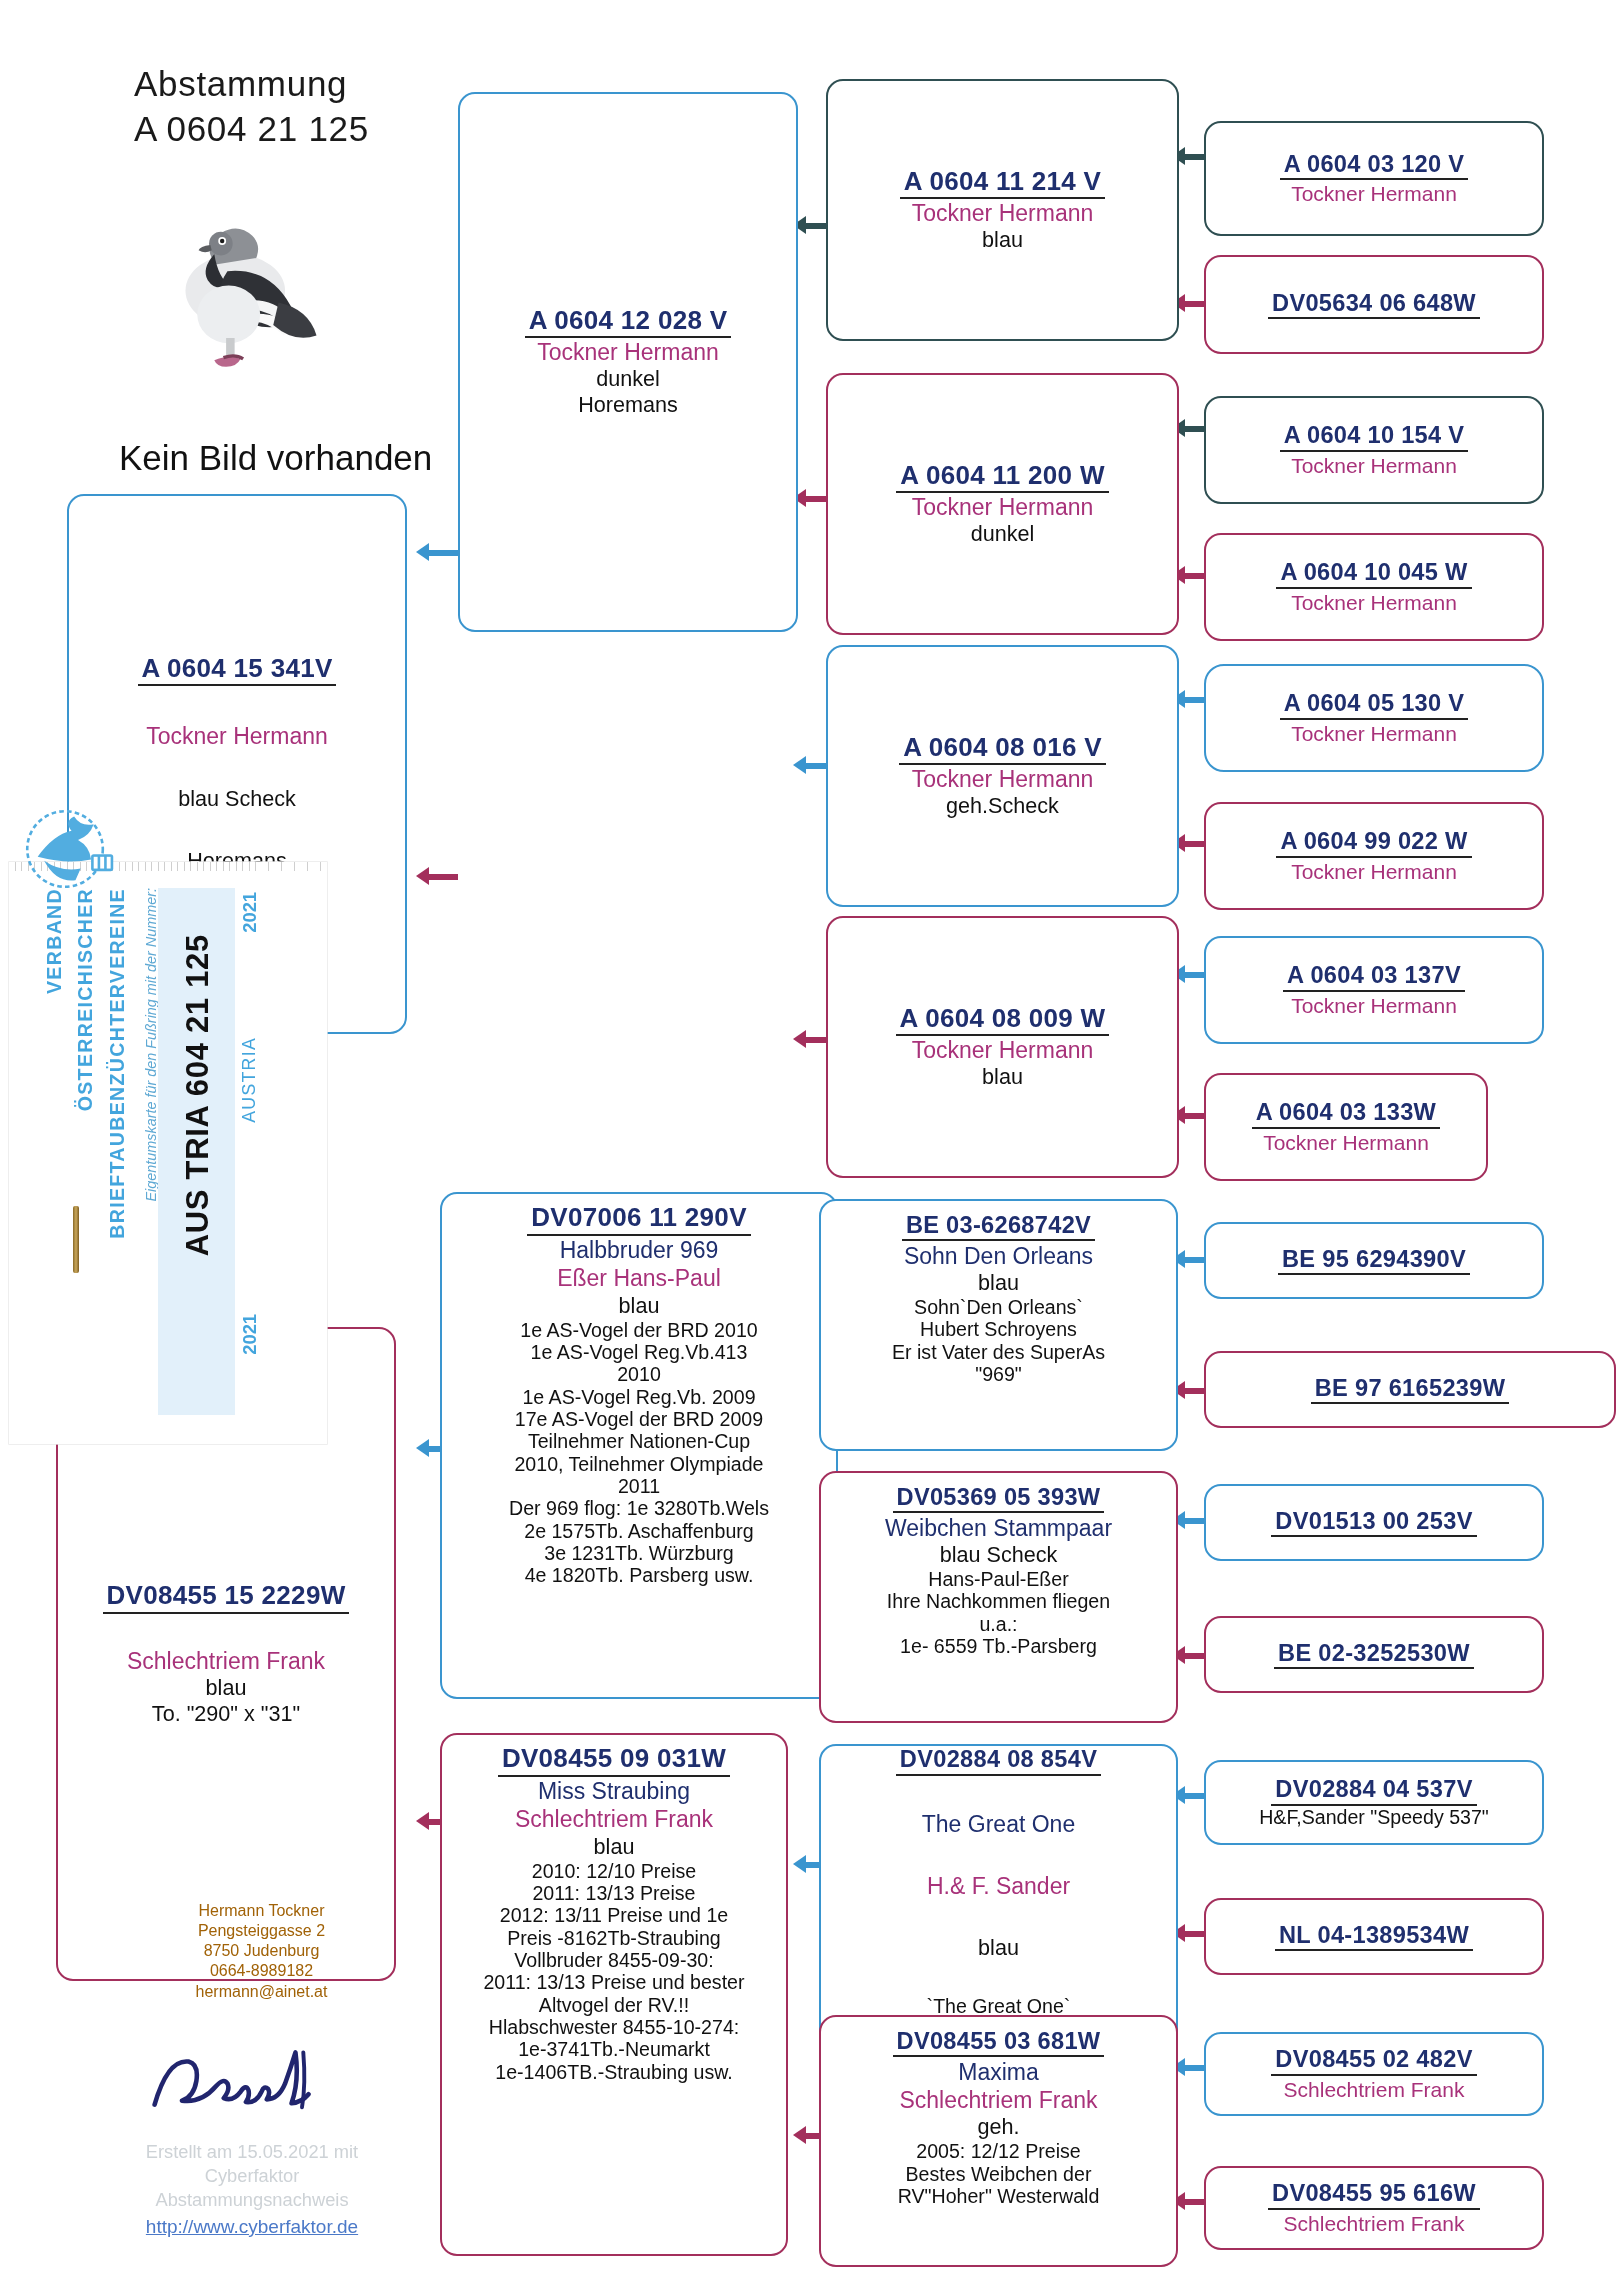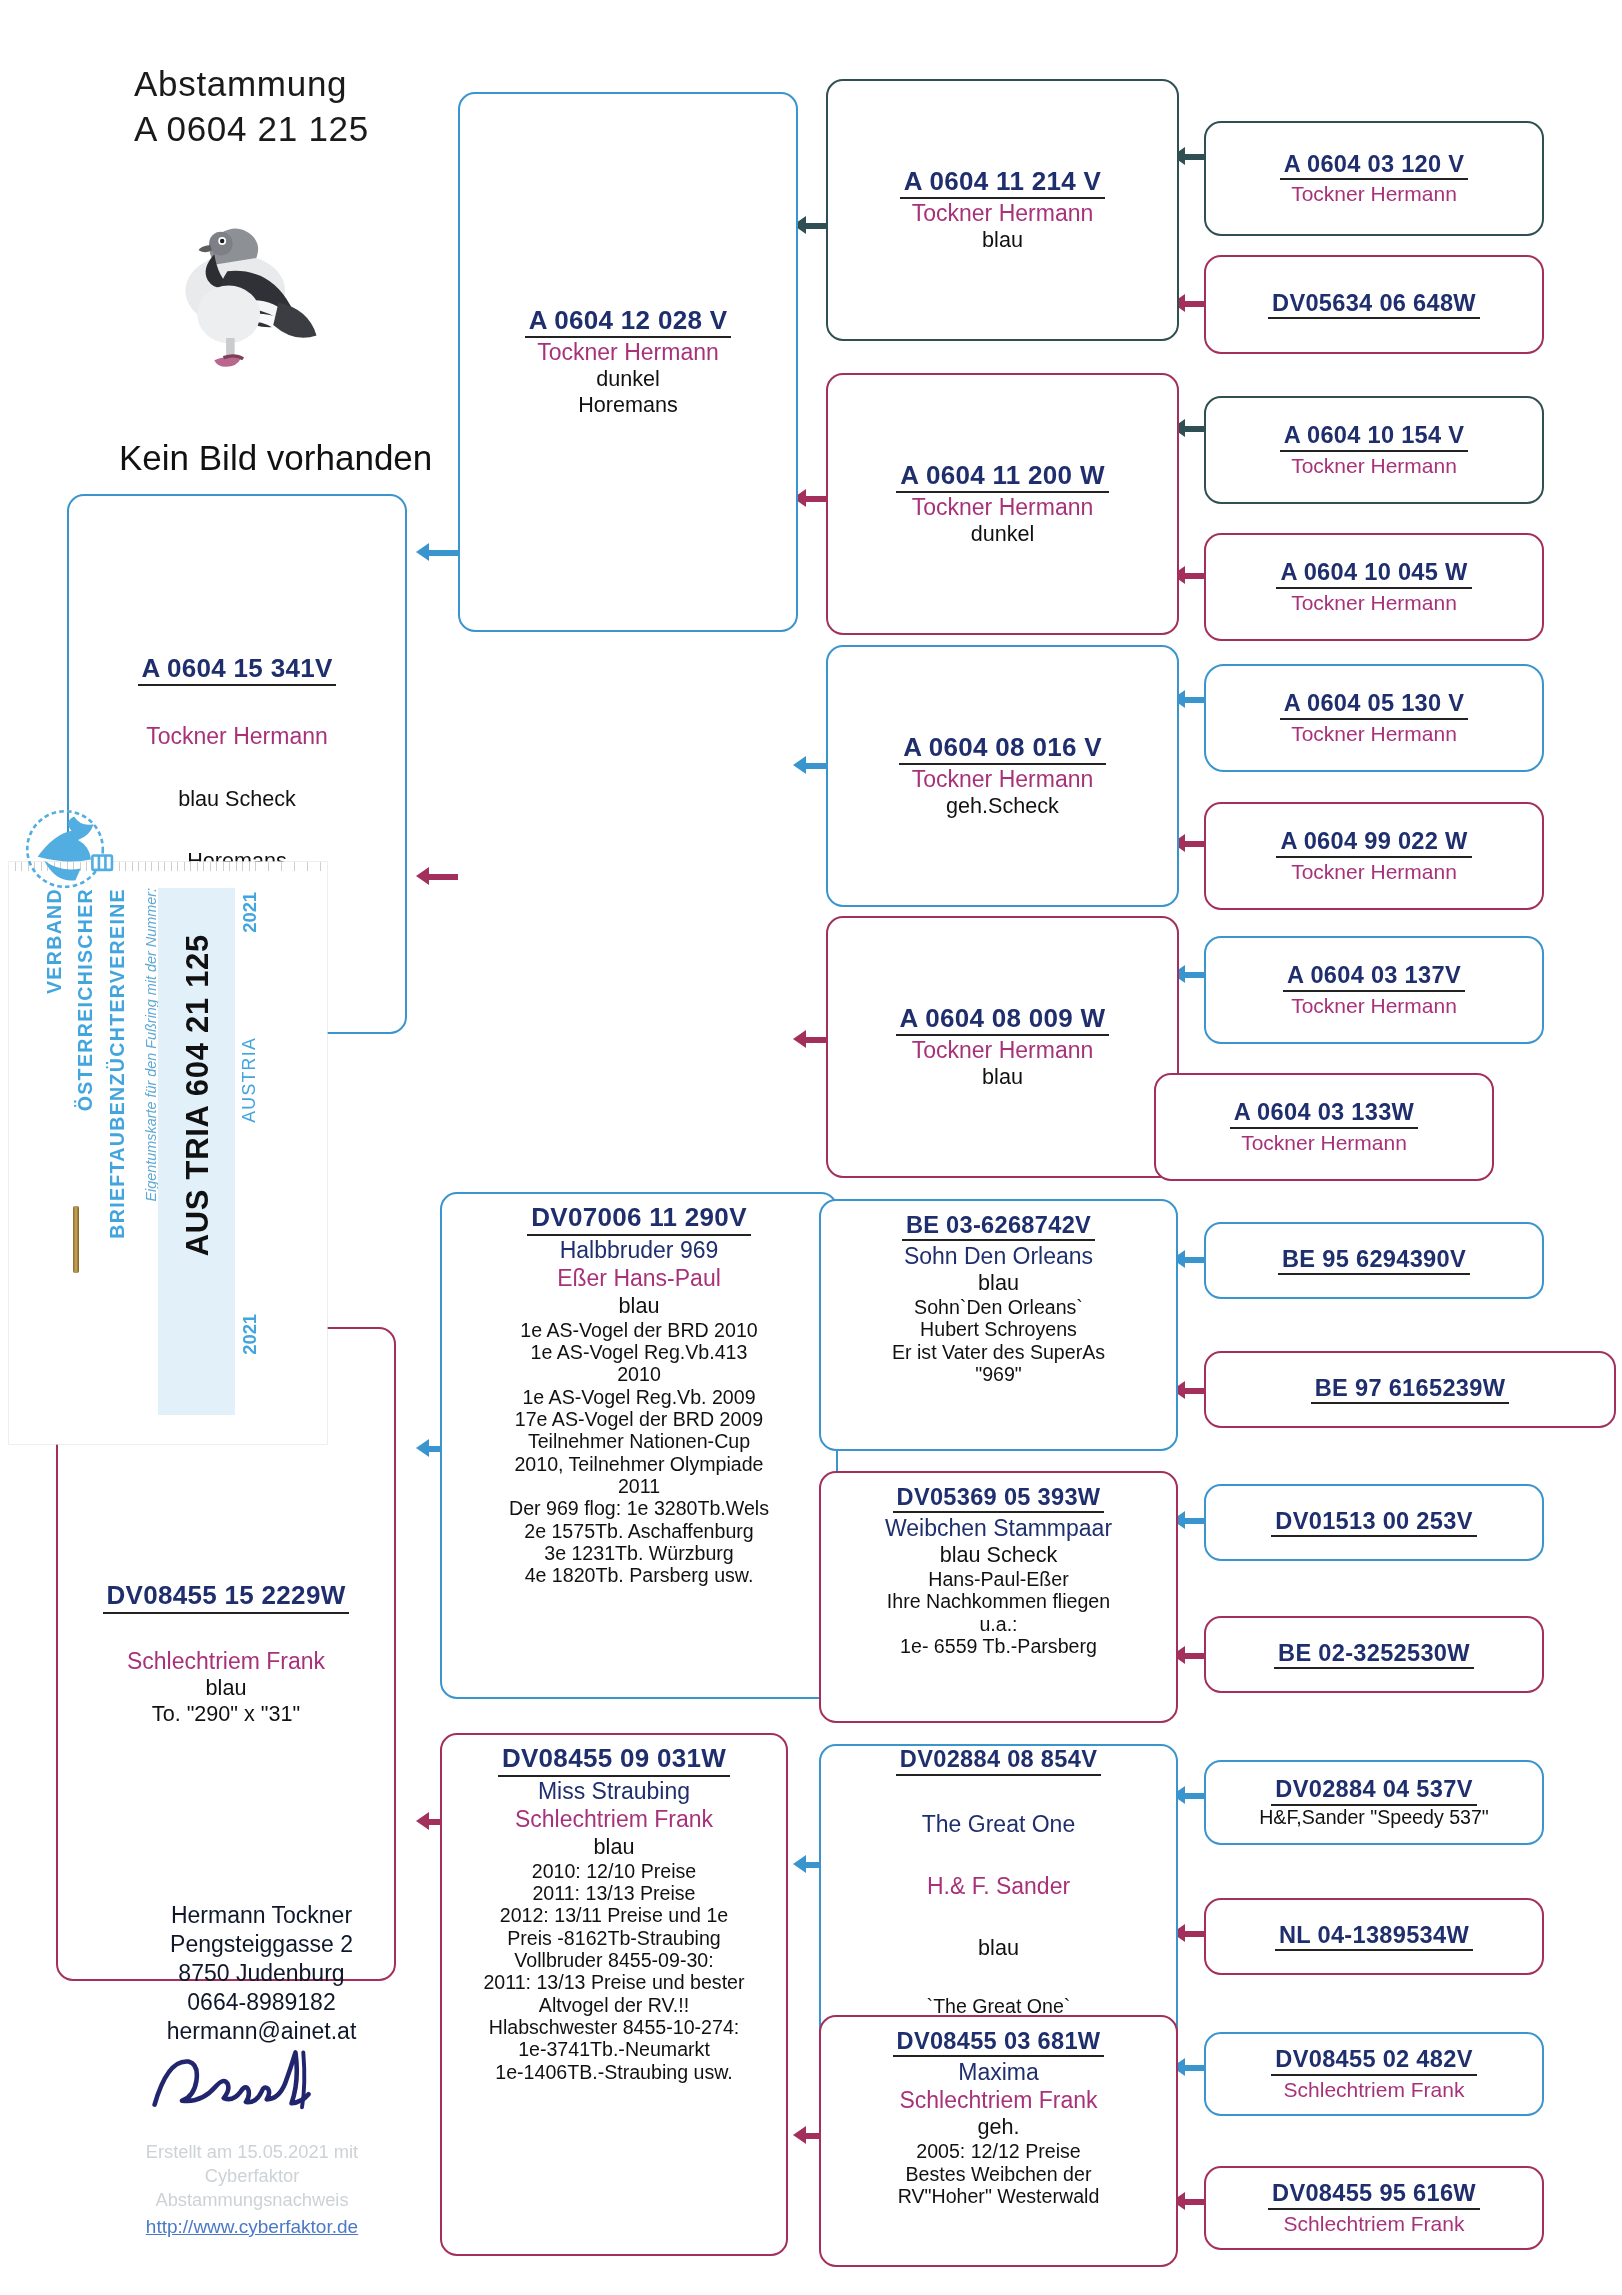--- a/index.html
+++ b/index.html
@@ -57,21 +57,21 @@
   #vring{left:171px;top:72px;font-size:31px;font-weight:700;color:#111;letter-spacing:0.7px;}
   #vyear1{left:230px;top:30px;font-size:18.3px;font-weight:700;color:#43a5dd;}
   #vaus{left:230px;top:175px;font-size:17.7px;color:#43a5dd;letter-spacing:1.3px;}
   #vyear2{left:230px;top:452px;font-size:18.3px;font-weight:700;color:#43a5dd;}
   #pin{position:absolute;left:64px;top:344px;width:5.9px;height:67px;
        background:linear-gradient(90deg,#8a6a28,#caa85c,#7d5c20);border-radius:2px;}
   #logo{position:absolute;left:18.3px;top:806px;width:111px;height:86px;}
 
   
   #addr{position:absolute;left:124px;top:1901px;width:275px;text-align:center;
-        font-size:23px;line-height:1.26;color:#0f172a;}
+        font-size:16px;line-height:1.26;color:#a16207;}
   #sig{position:absolute;left:149px;top:2042px;width:216px;height:75px;}
   #made{position:absolute;left:98px;top:2140px;width:308px;text-align:center;
         font-size:18.3px;line-height:1.3;color:#cdd2d6;}
   #url{position:absolute;left:98px;top:2216px;width:308px;text-align:center;
        font-size:19px;color:#4b79c8;text-decoration:underline;}
 </style>
 </head>
 <body>
 
 <div id="hdr-title" style="white-space: pre-line;">Abstammung
@@ -274,21 +274,21 @@
   <div class="owner sm">Tockner Hermann</div>
 </div>
 <div class="box red" style="left:1204px;top:802px;width:340px;height:108px;">
   <div class="ring sm">A  0604 99 022 W</div>
   <div class="owner sm">Tockner Hermann</div>
 </div>
 <div class="box blue" style="left:1204px;top:936px;width:340px;height:108px;">
   <div class="ring sm">A  0604 03 137V</div>
   <div class="owner sm">Tockner Hermann</div>
 </div>
-<div class="box red" style="left:1154px;top:1073px;width:340px;height:108px;">
+<div class="box red" style="left:1204px;top:1073px;width:284px;height:108px;">
   <div class="ring sm">A  0604 03 133W</div>
   <div class="owner sm">Tockner Hermann</div>
 </div>
 
 <div class="box blue" style="left:440px;top:1192px;width:398px;height:507px;justify-content:flex-start;padding-top:9.2px;">
   <div class="ring">DV07006 11 290V</div>
   <div class="nick">Halbbruder 969</div>
   <div class="owner">Eßer Hans-Paul</div>
   <div class="attr">blau</div>
   <div>

